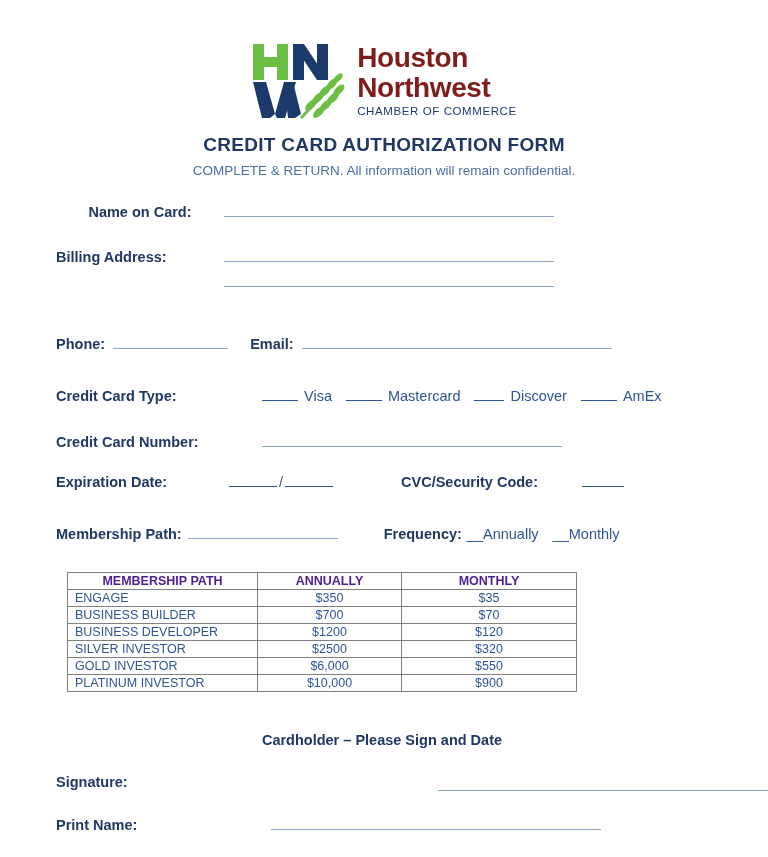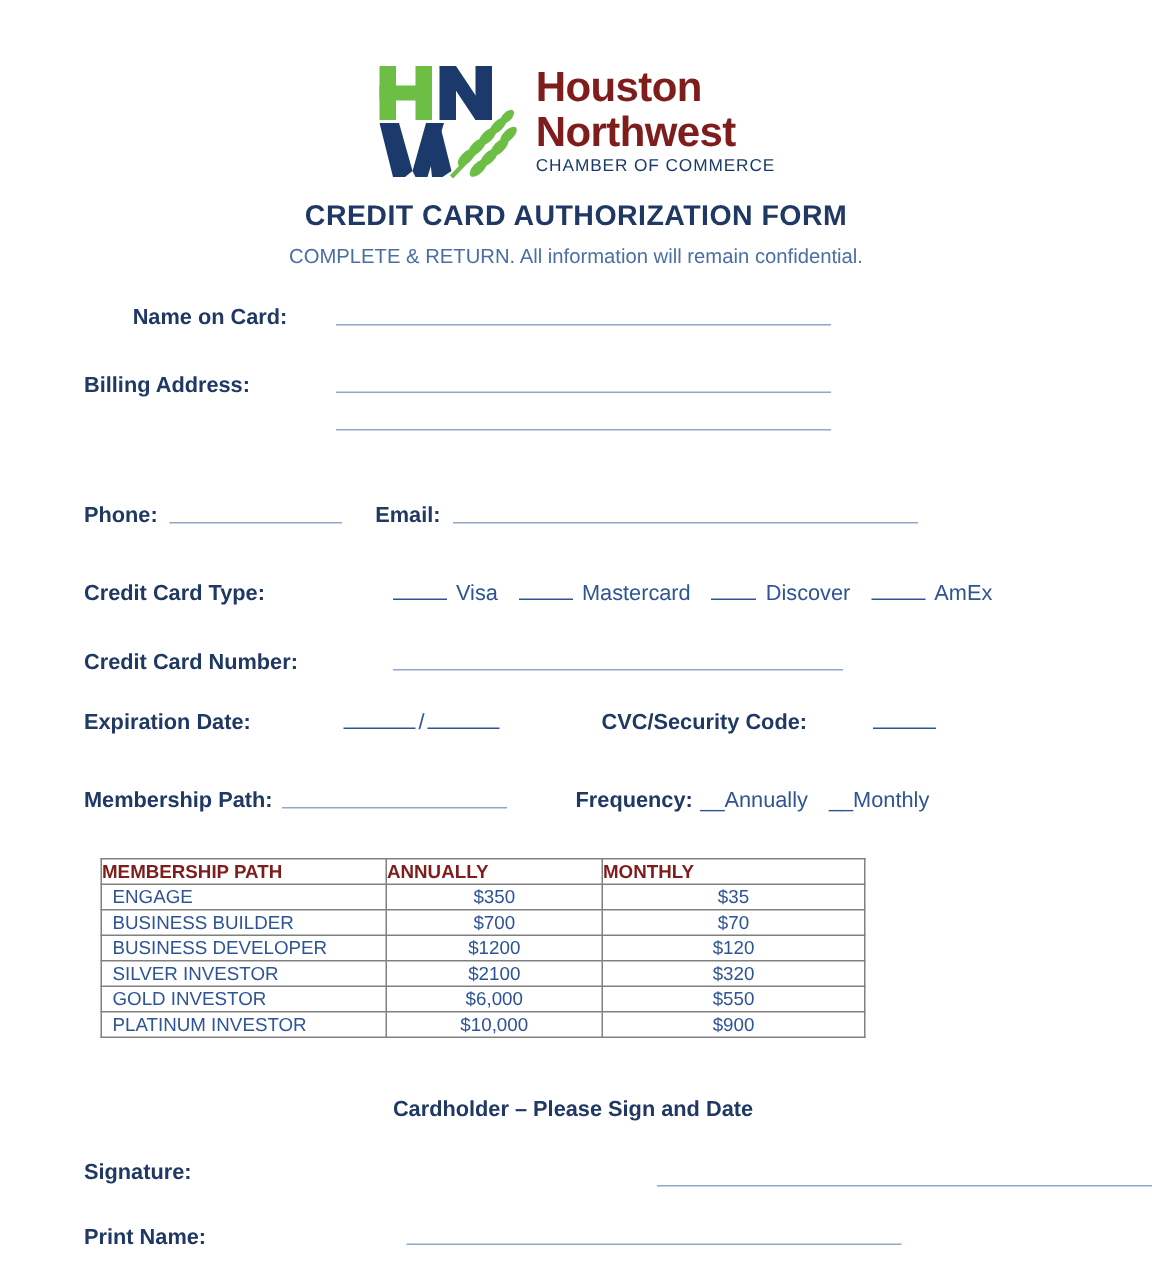--- a/index.html
+++ b/index.html
@@ -149,22 +149,22 @@
   table.pricing th,
   table.pricing td {
     border: 1px solid #808080;
     font-size: 12.5px;
     height: 16px;
     padding: 0 0 0 0;
     line-height: 16px;
   }
   table.pricing th {
     font-weight: bold;
-    color: #7f1d1d;
-    text-align: left;
+    color: #4c1d95;
+    text-align: center;
   }
   table.pricing td.path {
     color: #2E5496;
     text-align: left;
     padding-left: 7px;
   }
   table.pricing td.price {
     color: #2E5496;
     text-align: center;
   }
@@ -335,21 +335,21 @@
         <td class="price">$700</td>
         <td class="price">$70</td>
       </tr>
       <tr>
         <td class="path">BUSINESS DEVELOPER</td>
         <td class="price">$1200</td>
         <td class="price">$120</td>
       </tr>
       <tr>
         <td class="path">SILVER INVESTOR</td>
-        <td class="price">$2100</td>
+        <td class="price">$2500</td>
         <td class="price">$320</td>
       </tr>
       <tr>
         <td class="path">GOLD INVESTOR</td>
         <td class="price">$6,000</td>
         <td class="price">$550</td>
       </tr>
       <tr>
         <td class="path">PLATINUM INVESTOR</td>
         <td class="price">$10,000</td>

